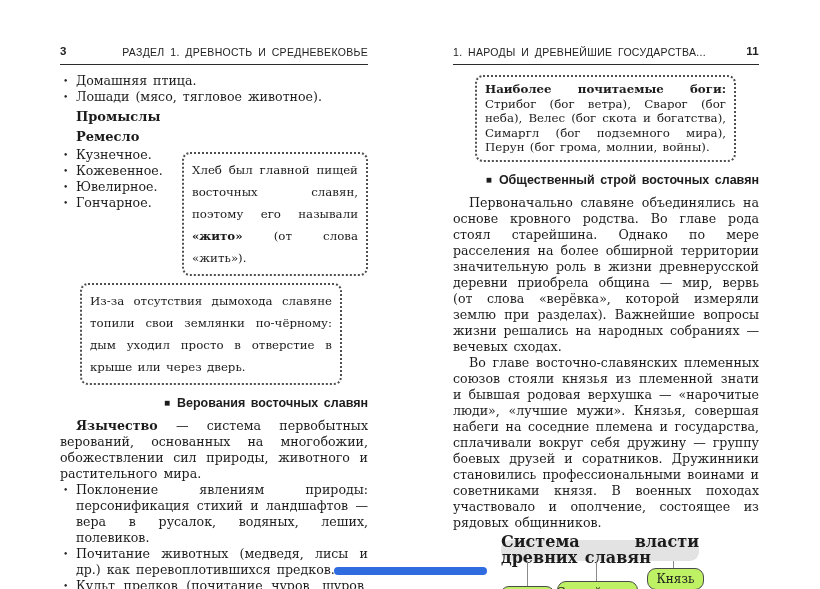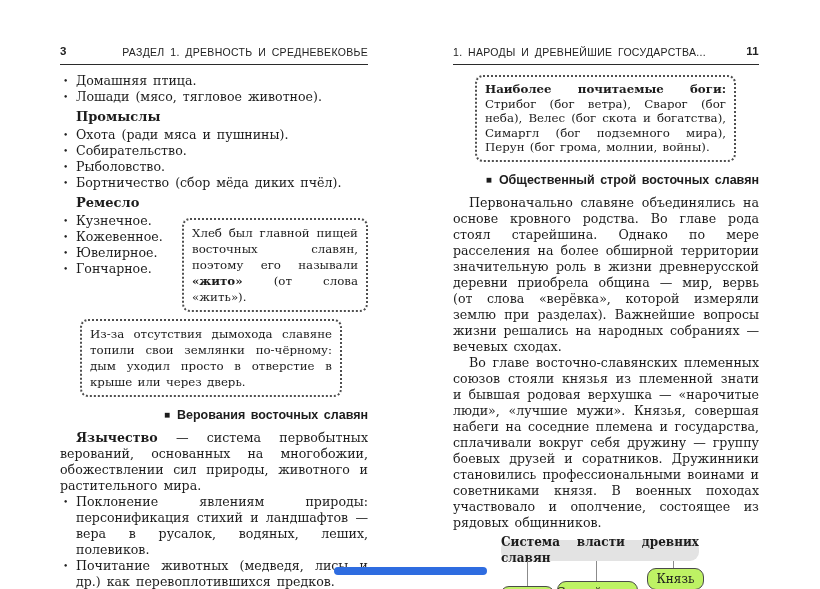--- a/index.html
+++ b/index.html
@@ -33,34 +33,34 @@
 
   .section-head{font-family:"Liberation Sans", sans-serif;font-weight:bold;font-size:12.5px;
                 text-align:right;margin:10px 0 6px;word-spacing:2px;text-indent:0;}
   .section-head .sq{font-size:10px;margin-right:7px;position:relative;top:-1px;}
 
   .para{margin:0;text-indent:16px;}
   .para b{font-weight:bold;}
 
   
   .note{border:2px dotted #4f4f4f;border-radius:8px;padding:5px 8px;
-        font-size:11.8px;line-height:16px;text-align:justify;word-spacing:1.5px;}
+        font-size:11.8px;line-height:22px;text-align:justify;word-spacing:1.5px;}
   .note b{font-weight:bold;}
 
   .trades-row{display:flex;margin-top:2px;}
   .trades-row ul.bullets{width:122px;flex:none;}
   .bread-note{flex:1;align-self:flex-start;margin-top:5px;}
   .chimney-note{margin:7px 26px 0 20px;}
   .gods-note{margin:10px 23px 0 22px;line-height:14.5px;}
 
   
   .diagram{position:relative;height:84px;margin-top:9px;}
   .dg-title{position:absolute;left:48px;top:0;width:198px;height:21px;background:#e3e3e3;
             border-radius:9px;display:flex;align-items:center;justify-content:center;
-            font-weight:bold;font-size:12px;word-spacing:2px;}
+            font-weight:bold;font-size:16px;word-spacing:2px;}
   .dg-line{position:absolute;width:1.2px;background:#8b8b8b;}
   .dg-l1{left:74px;top:21px;height:25px;}
   .dg-l2{left:143px;top:21px;height:20px;}
   .dg-l3{left:220px;top:21px;height:7px;}
   .dg-l4{left:220px;top:48px;height:9px;}
   .dg-node{position:absolute;background:#bef264;border:1.4px solid #4a4a4a;border-radius:9px;
            display:flex;align-items:center;justify-content:center;font-size:12px;}
   .dg-veche{left:47px;top:46px;width:53px;height:25px;}
   .dg-star{left:104px;top:41px;width:79px;height:22px;}
   .dg-knyaz{left:194px;top:28px;width:55px;height:20px;}
@@ -80,26 +80,20 @@
       <span class="run-title">РАЗДЕЛ 1. ДРЕВНОСТЬ И СРЕДНЕВЕКОВЬЕ</span>
     </div>
 
     <div class="pagebody">
       <ul class="bullets">
         <li>Домашняя птица.</li>
         <li>Лошади (мясо, тягловое животное).</li>
       </ul>
 
       <div class="sub-head">Промыслы</div>
-      <ul class="bullets">
-        <li>Охота (ради мяса и пушнины).</li>
-        <li>Собирательство.</li>
-        <li>Рыболовство.</li>
-        <li>Бортничество (сбор мёда диких пчёл).</li>
-      </ul>
 
       <div class="sub-head">Ремесло</div>
       <div class="trades-row">
         <ul class="bullets">
           <li>Кузнечное.</li>
           <li>Кожевенное.</li>
           <li>Ювелирное.</li>
           <li>Гончарное.</li>
         </ul>
         <div class="note bread-note">

